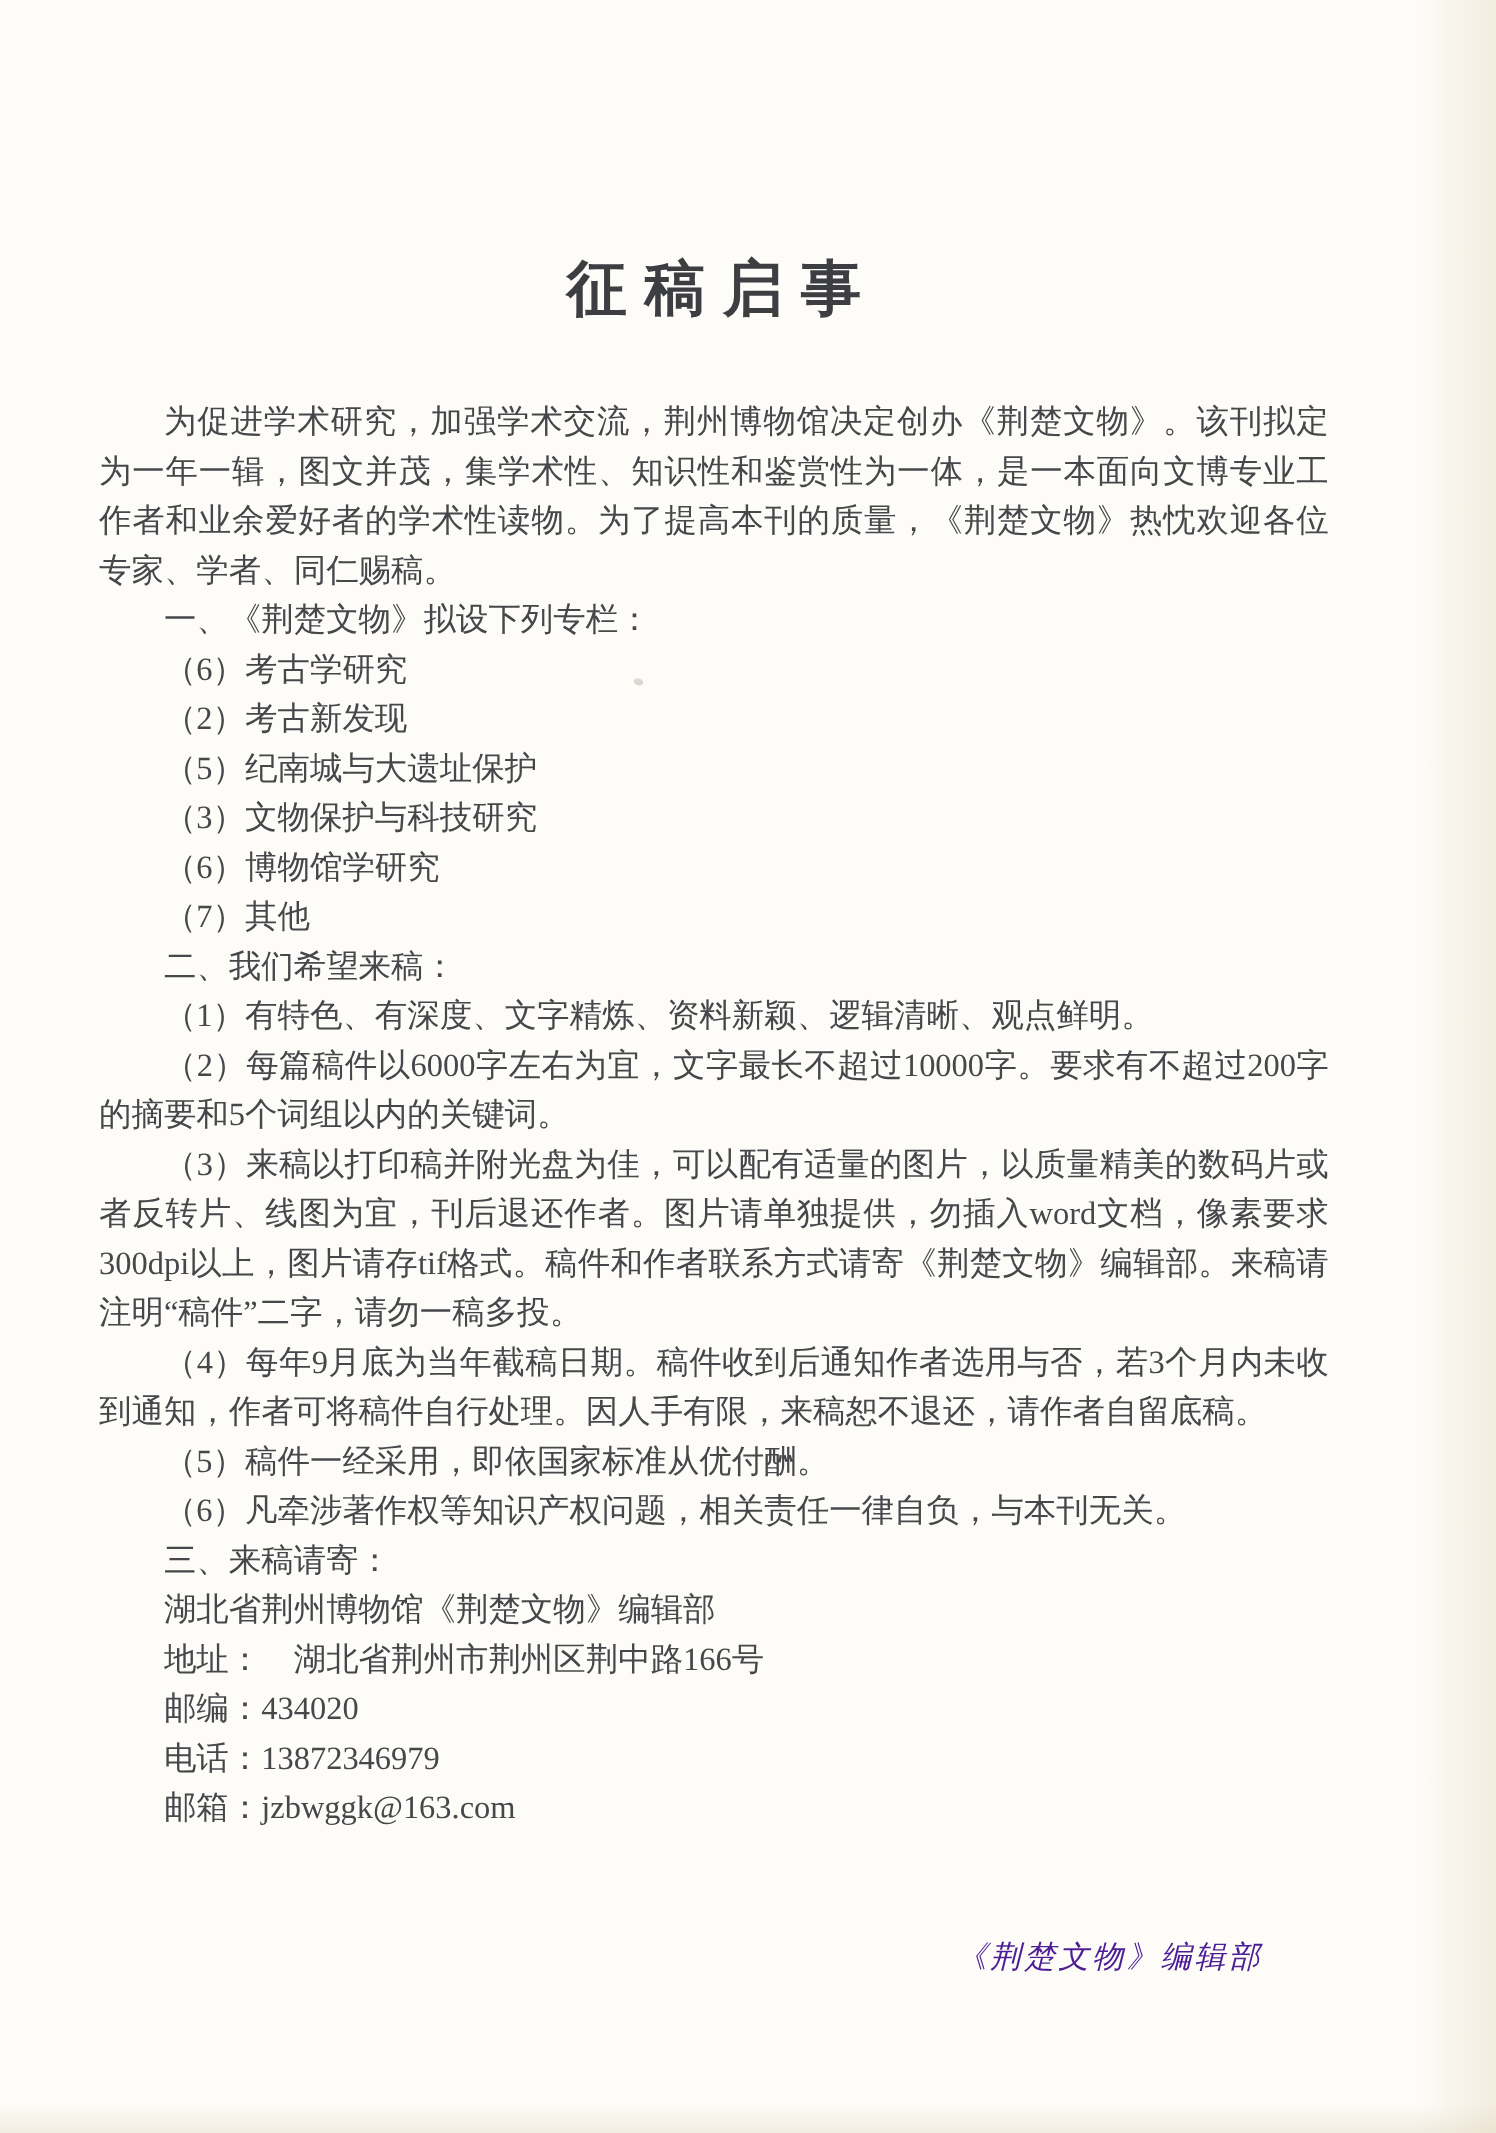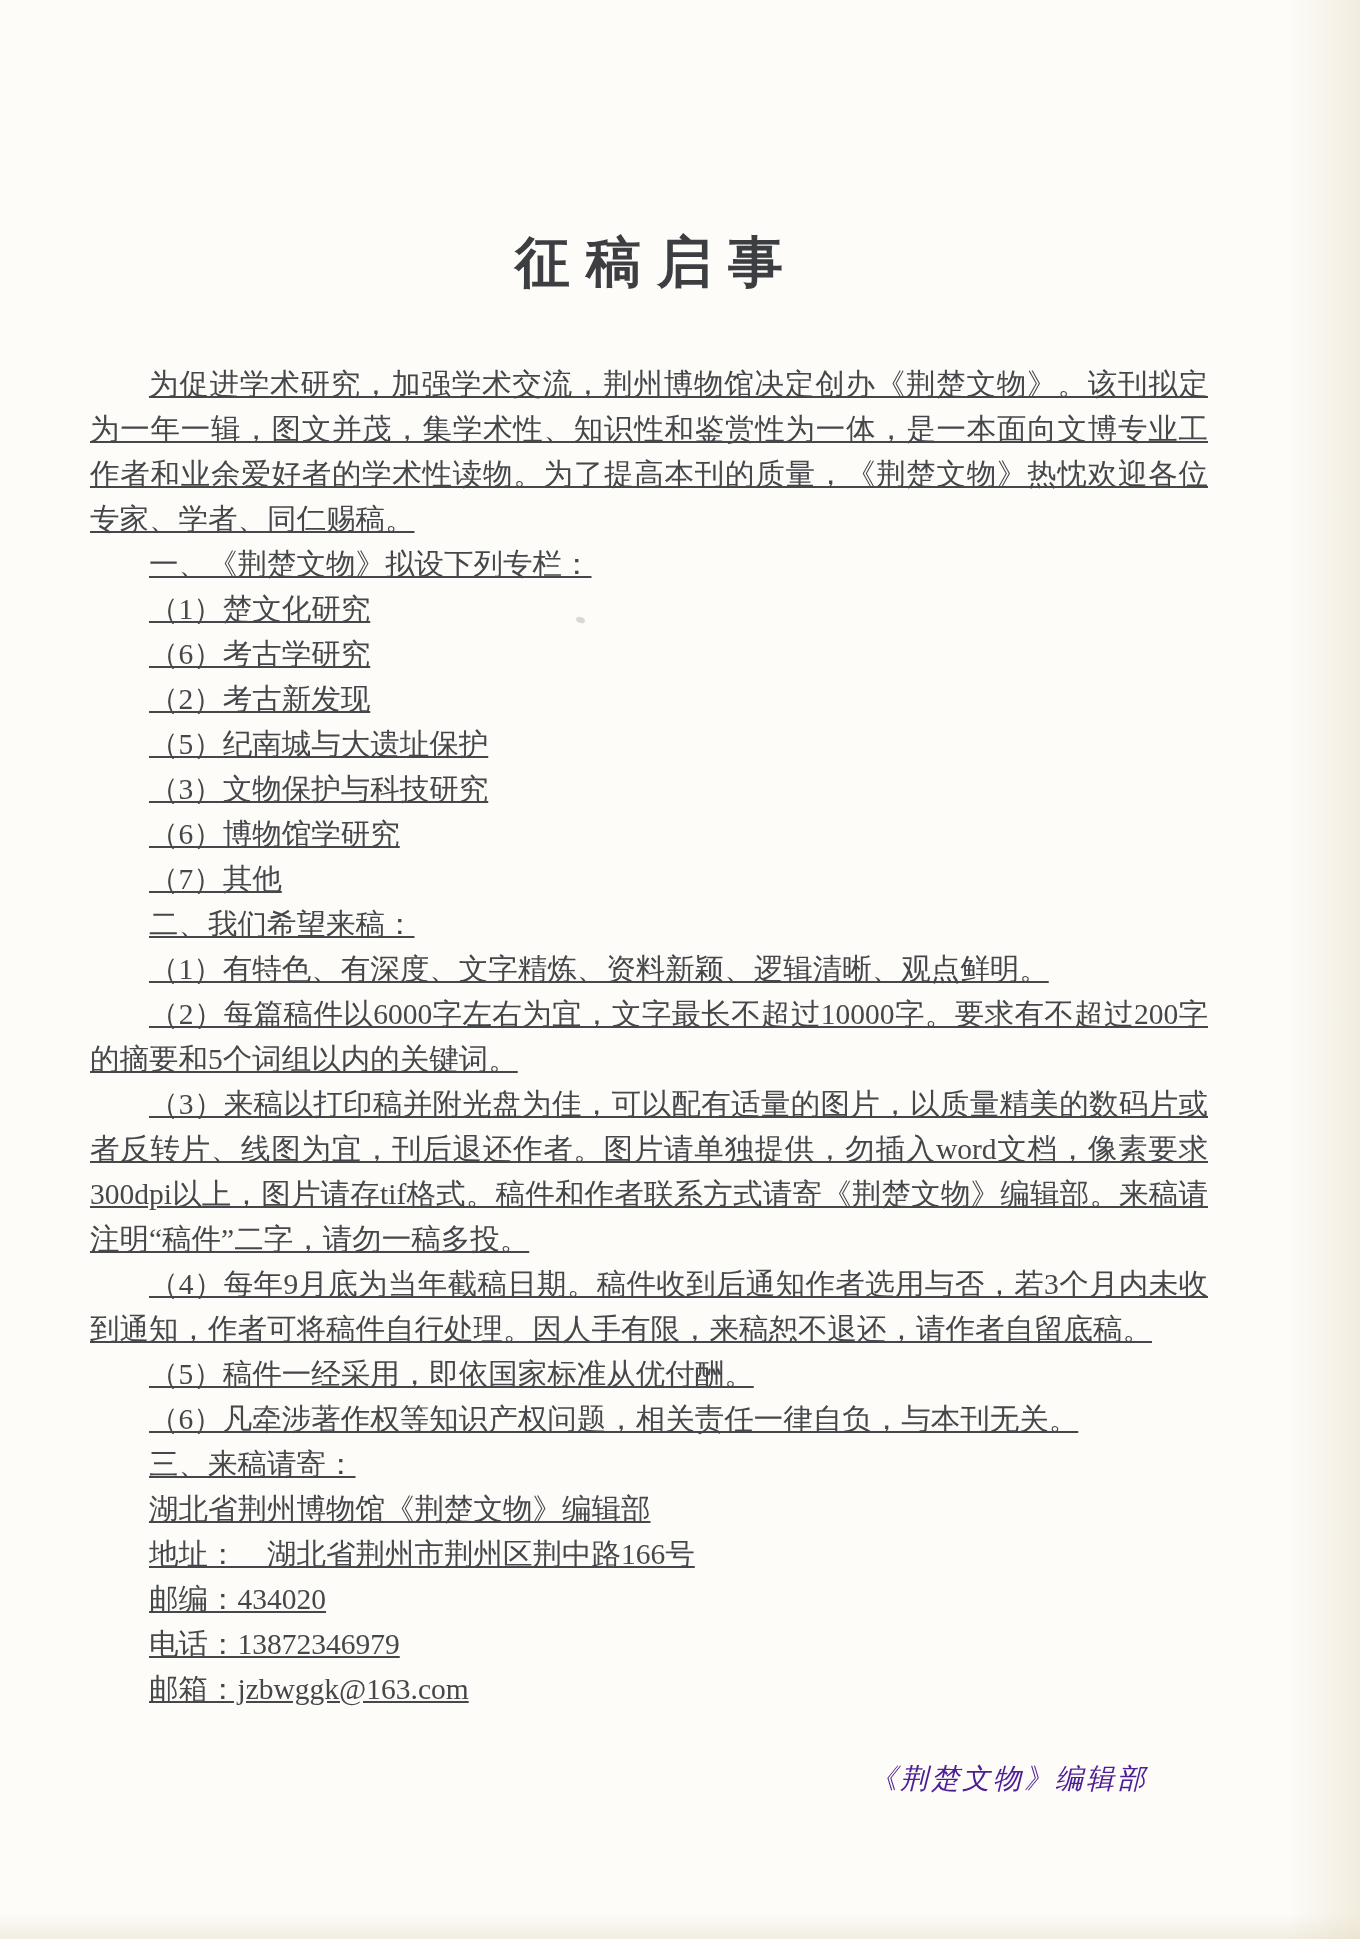--- a/index.html
+++ b/index.html
@@ -55,21 +55,20 @@
     color: #3d3e42;
     font-family: "Liberation Serif", "DejaVu Serif", serif;
   }
   .para {
     margin: 0;
     font-size: 29.5px;
     line-height: 45px;
     text-indent: 2em;
     text-align: justify;
     color: #46474b;
-    text-decoration: underline;
   }
   .para.flush {
     text-align: left;
   }
   .signature {
     position: absolute;
     top: 1760px;
     right: 212px;
     font-size: 28px;
     font-style: italic;
@@ -92,21 +91,20 @@
 <body>
 
 <div class="page">
 
   <div class="content">
     <h1 class="title">征稿启事</h1>
 
     <p class="para">为促进学术研究，加强学术交流，荆州博物馆决定创办《荆楚文物》。该刊拟定为一年一辑，图文并茂，集学术性、知识性和鉴赏性为一体，是一本面向文博专业工作者和业余爱好者的学术性读物。为了提高本刊的质量，《荆楚文物》热忱欢迎各位专家、学者、同仁赐稿。</p>
 
     <p class="para">一、《荆楚文物》拟设下列专栏：</p>
-    <p class="para flush">（1）楚文化研究</p>
     <p class="para flush">（6）考古学研究</p>
     <p class="para flush">（2）考古新发现</p>
     <p class="para flush">（5）纪南城与大遗址保护</p>
     <p class="para flush">（3）文物保护与科技研究</p>
     <p class="para flush">（6）博物馆学研究</p>
     <p class="para flush">（7）其他</p>
 
     <p class="para">二、我们希望来稿：</p>
     <p class="para">（1）有特色、有深度、文字精炼、资料新颖、逻辑清晰、观点鲜明。</p>
     <p class="para">（2）每篇稿件以6000字左右为宜，文字最长不超过10000字。要求有不超过200字的摘要和5个词组以内的关键词。</p>

